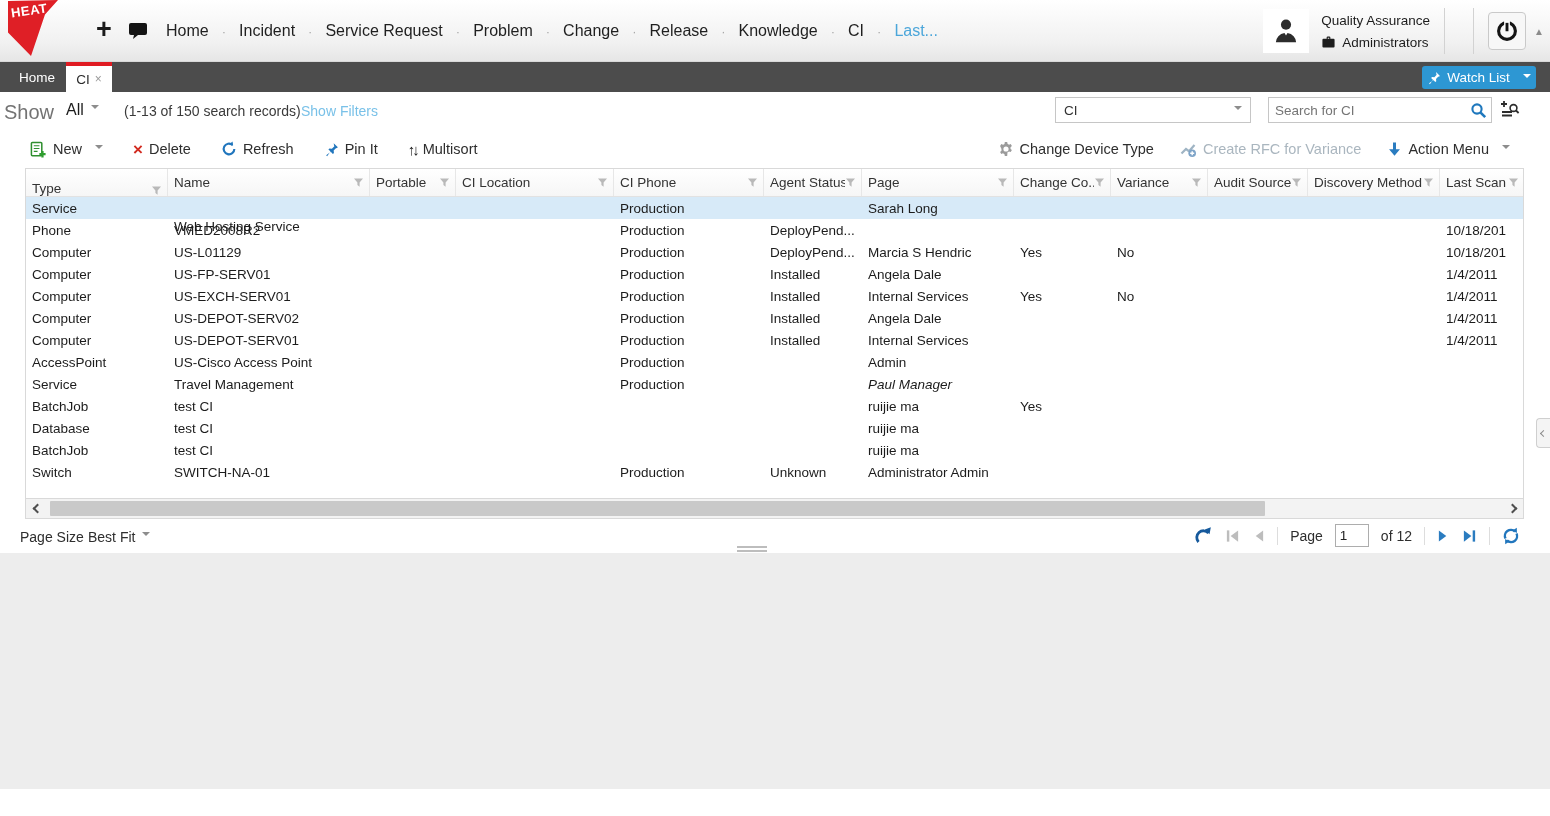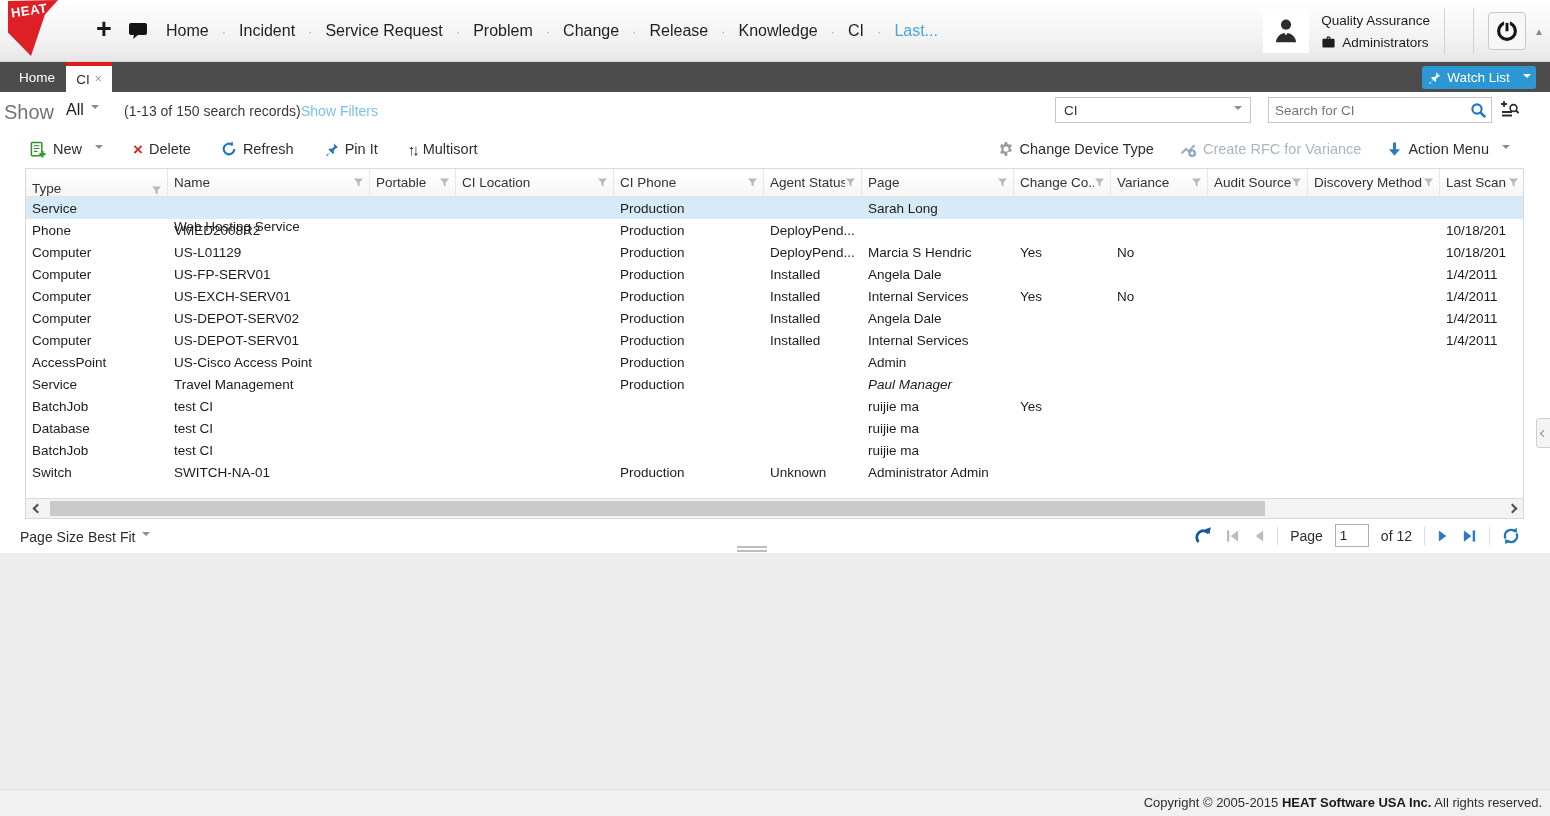--- a/index.html
+++ b/index.html
@@ -592,22 +592,17 @@
           <path d="M14.5 6.5 A6 6 0 0 1 5 13.5" fill="none" stroke="#2176bd" stroke-width="2.4"></path>
           <path d="M3.2 17.2 L3.1 12 7.5 14.6z" fill="#2176bd"></path>
         </svg>
     </span>
   </div>
 
   <div id="workarea" class="abs">
     
   </div>
 
-  <div id="footer" class="abs">
-    <div id="copyright">
-      <span>Copyright © 2005-2015 </span><b>HEAT Software USA Inc.</b><span> All rights reserved.</span>
-    </div>
-  </div>
 
   <div id="edge-handle" class="abs">
     <span class="mini-chev"></span>
   </div>
 </div>
 
 </body></html>

